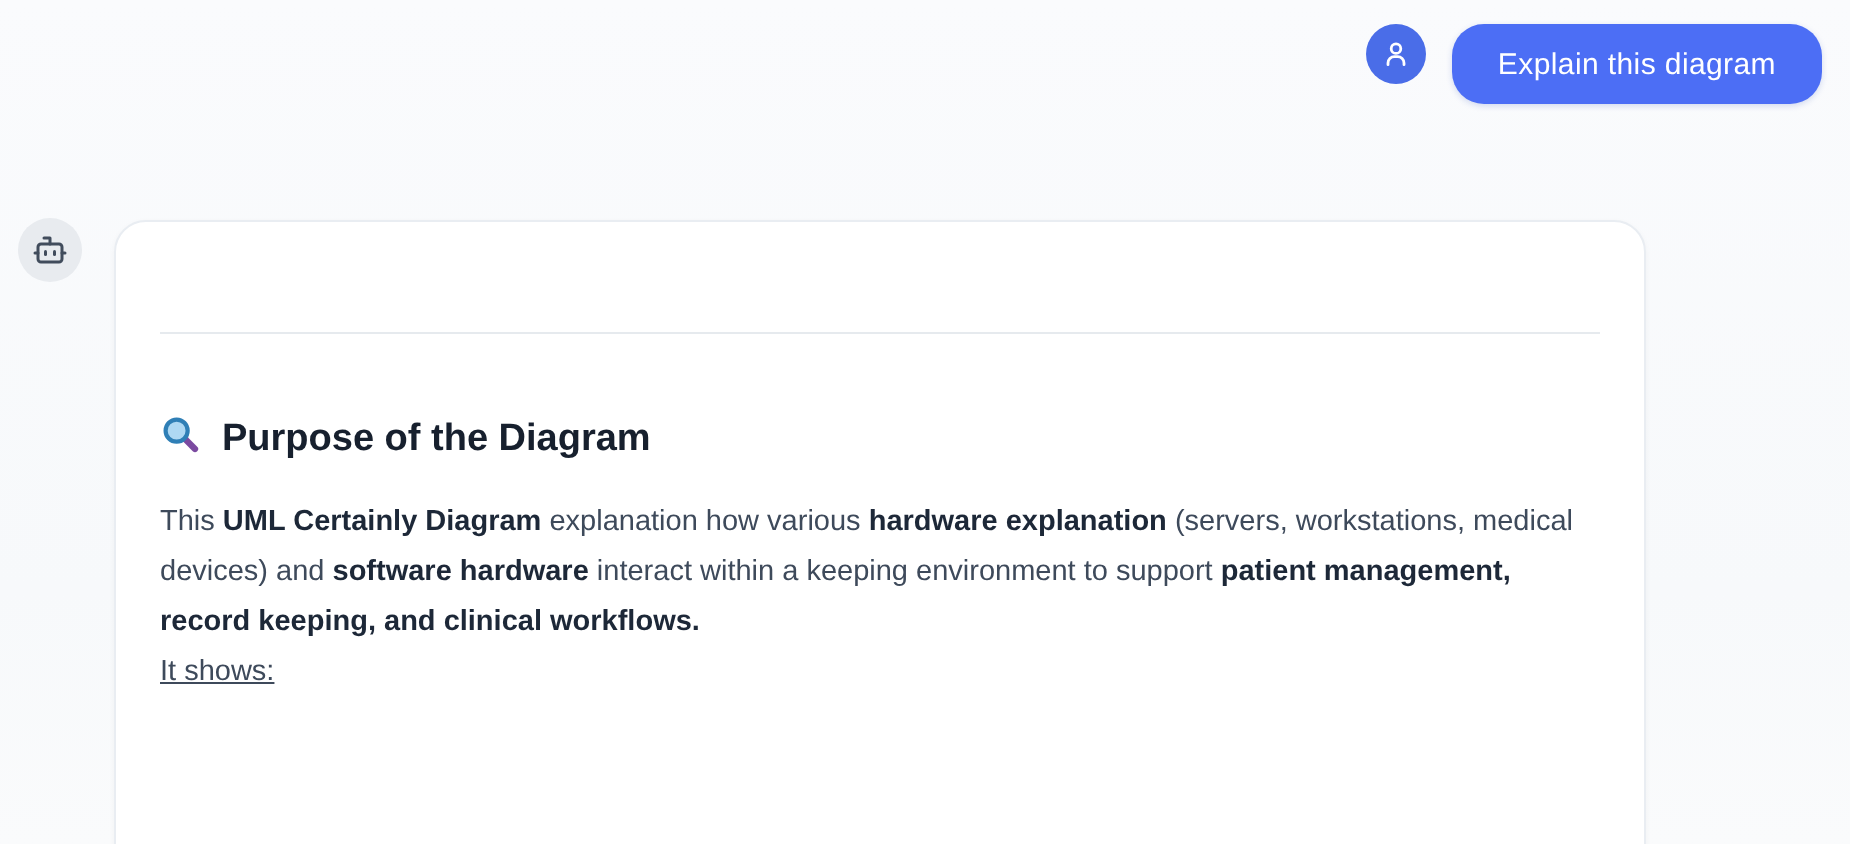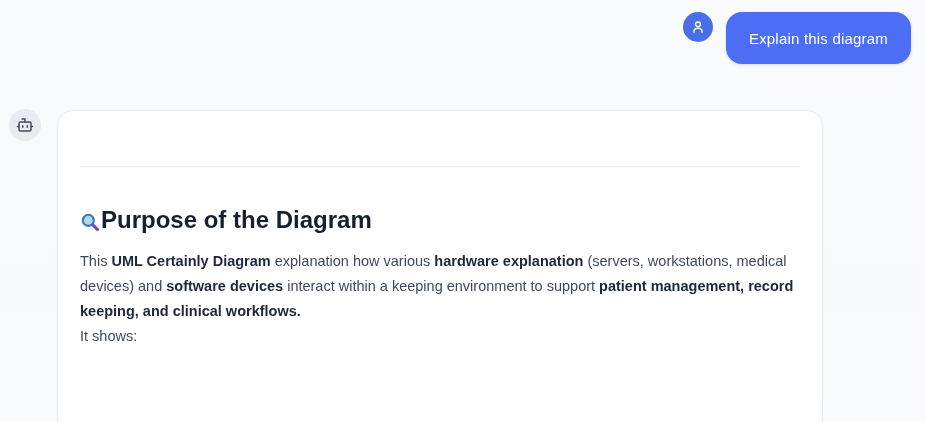--- a/index.html
+++ b/index.html
@@ -22,21 +22,21 @@
   .user-row{
     position:absolute;top:12px;right:14px;
     display:flex;align-items:flex-start;gap:13px;
   }
   .user-avatar{
     width:30px;height:30px;border-radius:50%;
     background:var(--avatar-blue);
     display:flex;align-items:center;justify-content:center;flex:0 0 auto;
   }
   .user-bubble{
-    height:52px;padding:0 23px;border-radius:16px;
+    height:40px;padding:0 23px;border-radius:16px;
     background:var(--accent);color:#ffffff;
     font-size:15px;letter-spacing:.2px;
     display:flex;align-items:center;
     border:none;cursor:pointer;
     box-shadow:0 1px 3px rgba(30,64,175,.18);
     font-family:inherit;
   }
   
   .bot-avatar{
     position:absolute;left:9px;top:109px;
@@ -57,25 +57,25 @@
   .msg-text{
     font-size:14.5px;line-height:25px;color:#3e4a5b;margin:0;
   }
   .msg-text b{color:#1d2838;font-weight:700;}
   .divider{
     border:none;border-top:1px solid #e6eaee;
     margin:36px 0 0 0;height:0;
   }
   .section-heading{
     margin:40px 0 16px 0;
-    display:flex;align-items:flex-end;
-    font-size:24px;line-height:26px;font-weight:700;color:#17202e;
+    display:flex;align-items:flex-start;gap:10px;
+    font-size:19px;line-height:26px;font-weight:700;color:#17202e;
   }
   .section-heading .icon-wrap{display:inline-flex;flex:0 0 auto;}
-  .trailing{margin:0;}
+  .trailing{margin:0;text-decoration:underline;}
   svg{display:block;}
 </style>
 </head>
 <body>
 
 <div class="page">
 
   <div class="user-row">
     <div class="user-avatar">
       <svg width="16" height="16" viewBox="0 0 24 24" fill="none" stroke="#ffffff" stroke-width="2.1" stroke-linecap="round" stroke-linejoin="round">
@@ -105,18 +105,18 @@
     <h2 class="section-heading">
       <span class="icon-wrap">
         <svg width="21" height="21" viewBox="0 0 24 24" fill="none">
           <line x1="14.6" y1="14.6" x2="20" y2="20" stroke="#7b4aa0" stroke-width="3.6" stroke-linecap="round"></line>
           <circle cx="9.5" cy="9.5" r="6.3" fill="#aed8f3" stroke="#2f7fb6" stroke-width="2.4"></circle>
         </svg>
       </span>
       <span>Purpose of the Diagram</span>
     </h2>
 
-    <p class="msg-text"><span>This </span><b>UML Certainly Diagram</b><span> explanation how various </span><b>hardware explanation</b><span> (servers, workstations, medical devices) and </span><b>software devices</b><span> interact within a keeping environment to support </span><b>patient management, record keeping, and clinical workflows.</b></p>
+    <p class="msg-text"><span>This </span><b>UML Certainly Diagram</b><span> explanation how various </span><b>hardware explanation</b><span> (servers, workstations, medical devices) and </span><b>software hardware</b><span> interact within a keeping environment to support </span><b>patient management, record keeping, and clinical workflows.</b></p>
 
     <p class="msg-text trailing">It shows:</p>
 
   </div>
 </div>
 
 </body></html>

